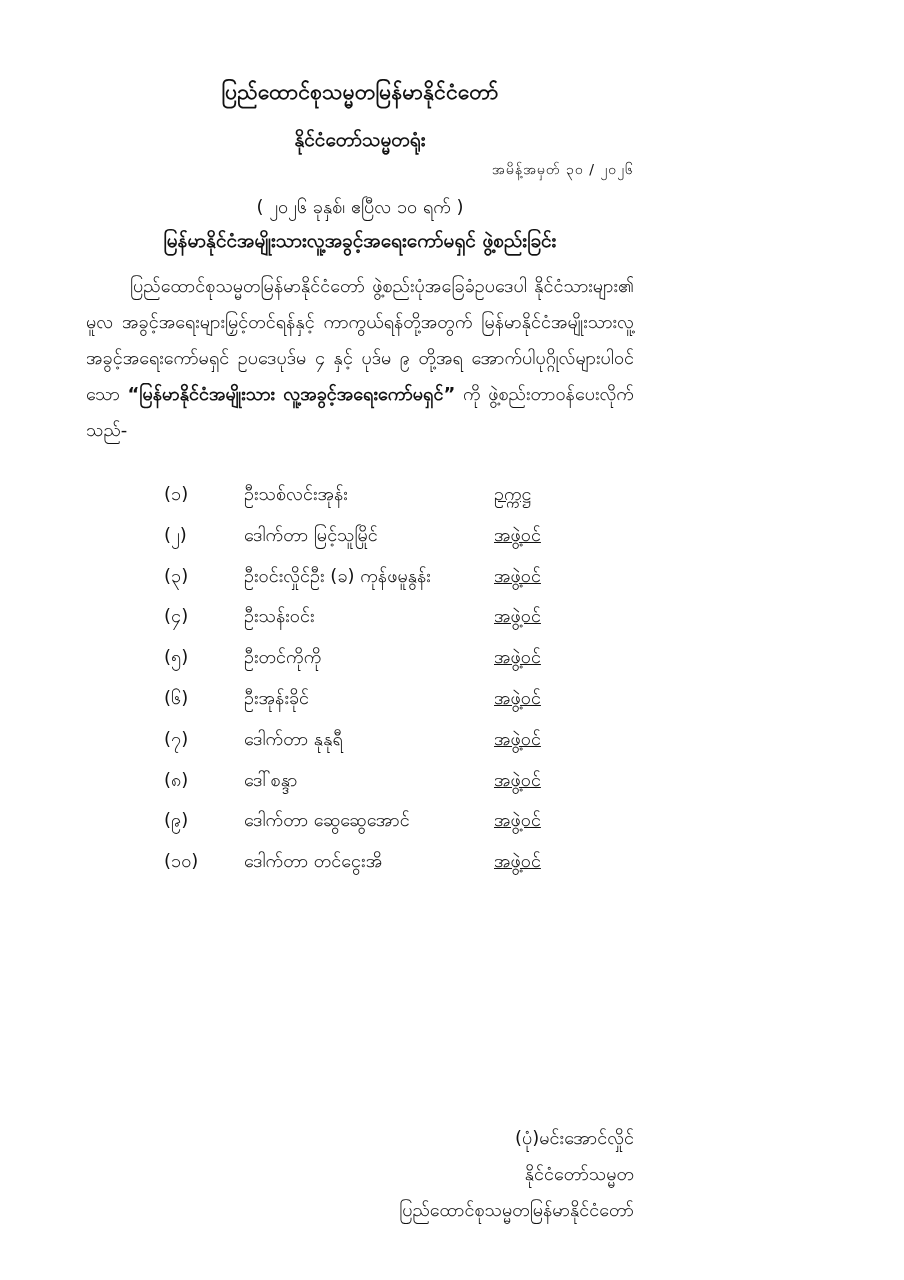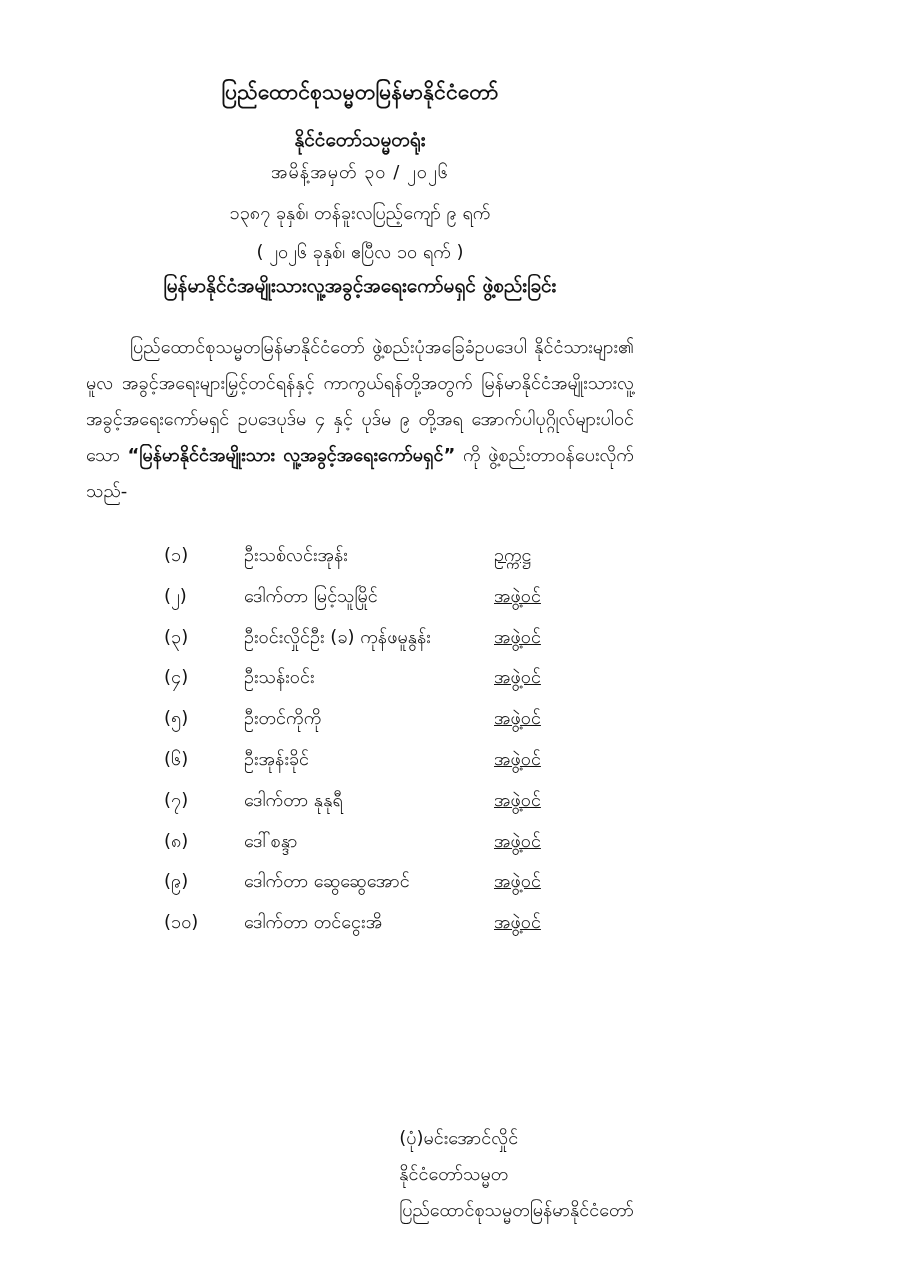--- a/index.html
+++ b/index.html
@@ -30,39 +30,40 @@
     font-weight: 700;
     letter-spacing: 0.2px;
     margin-bottom: 18px;
   }
   .t-head2 {
     font-size: 19px;
     font-weight: 700;
     margin-bottom: 5px;
   }
   .t-order-no {
-    font-size: 18px;
+    font-size: 14px;
     font-weight: 400;
     margin-bottom: 14px;
     letter-spacing: 1px;
+    text-align: right;
   }
   .t-date-my {
     font-size: 18px;
     font-weight: 400;
     margin-bottom: 12px;
   }
   .t-date-greg {
     font-size: 18px;
     font-weight: 400;
     margin-bottom: 6px;
   }
   .t-subject {
     font-size: 19px;
     font-weight: 700;
-    margin-bottom: 28px;
+    margin-bottom: 12px;
   }
   .body-para {
     font-size: 18px;
     line-height: 2.0;
     text-align: justify;
     text-justify: inter-word;
     text-indent: 44px;
     margin: 12px 0 26px 0;
   }
   .bold {
@@ -89,34 +90,33 @@
   }
   .col-role {
     width: 140px;
     white-space: nowrap;
     text-decoration: underline;
   }
   .signature {
     position: absolute;
     right: 86px;
     bottom: 52px;
-    text-align: left;
+    text-align: right;
     font-size: 18px;
     line-height: 2.0;
   }
 </style>
 </head>
 <body>
 
 <div class="page">
 
   <div class="center t-head1">ပြည်ထောင်စုသမ္မတမြန်မာနိုင်ငံတော်</div>
   <div class="center t-head2">နိုင်ငံတော်သမ္မတရုံး</div>
   <div class="center t-order-no">အမိန့်အမှတ်  ၃၀ / ၂၀၂၆</div>
-  <div class="center t-date-my">၁၃၈၇ ခုနှစ်၊ တန်ခူးလပြည့်ကျော်  ၉  ရက်</div>
   <div class="center t-date-greg">( ၂၀၂၆ ခုနှစ်၊ ဧပြီလ  ၁၀  ရက် )</div>
   <div class="center t-subject">မြန်မာနိုင်ငံအမျိုးသားလူ့အခွင့်အရေးကော်မရှင် ဖွဲ့စည်းခြင်း</div>
 
   <p class="body-para"><span>ပြည်ထောင်စုသမ္မတမြန်မာနိုင်ငံတော် ဖွဲ့စည်းပုံအခြေခံဥပဒေပါ နိုင်ငံသားများ၏ မူလ အခွင့်အရေးများမြှင့်တင်ရန်နှင့် ကာကွယ်ရန်တို့အတွက် မြန်မာနိုင်ငံအမျိုးသားလူ့အခွင့်အရေးကော်မရှင် ဥပဒေပုဒ်မ ၄ နှင့် ပုဒ်မ ၉ တို့အရ အောက်ပါပုဂ္ဂိုလ်များပါဝင်သော </span><span class="bold">“မြန်မာနိုင်ငံအမျိုးသား လူ့အခွင့်အရေးကော်မရှင်”</span><span> ကို ဖွဲ့စည်းတာဝန်ပေးလိုက်သည်-</span></p>
 
   <table class="member-table">
     <tbody>
       <tr>
         <td class="col-num">(၁)</td>
         <td class="col-name">ဦးသစ်လင်းအုန်း</td>

